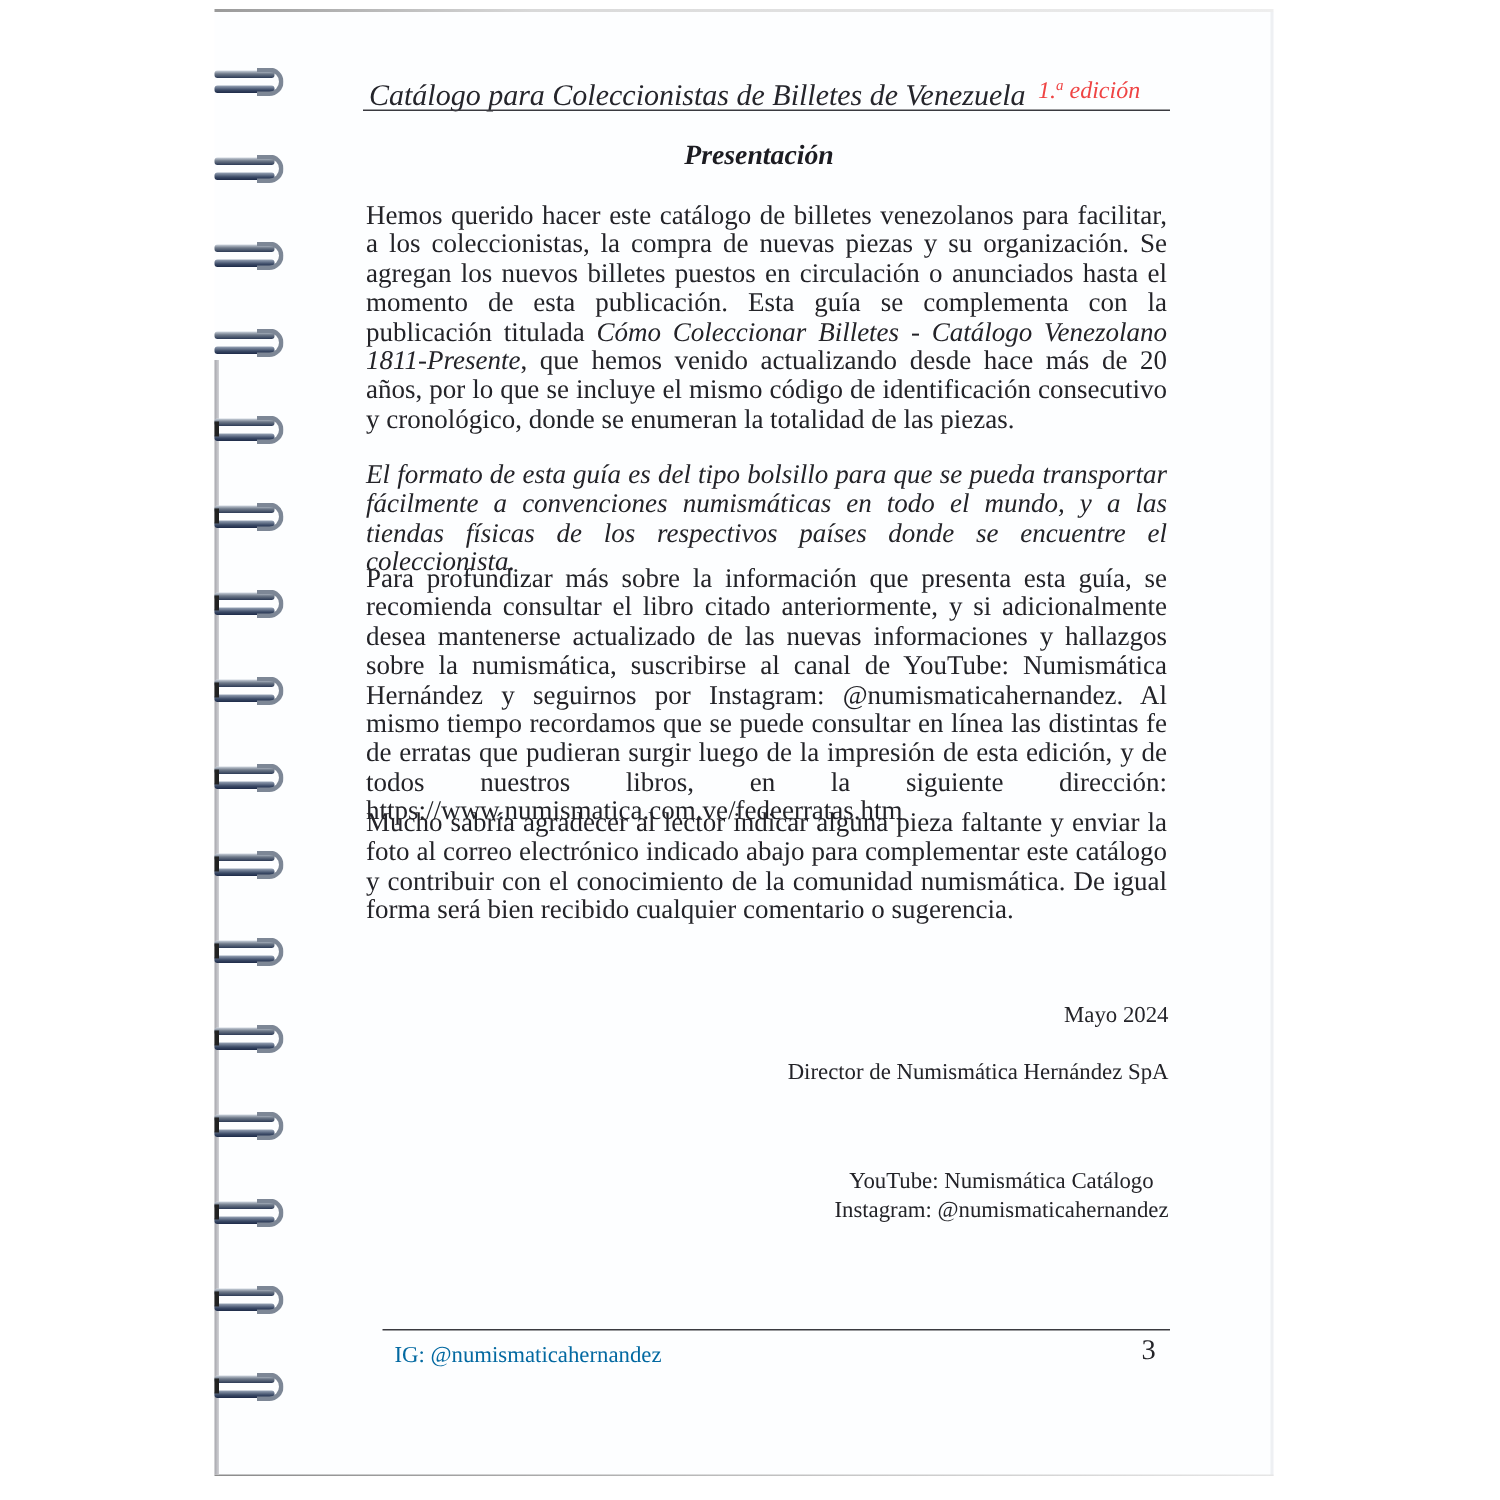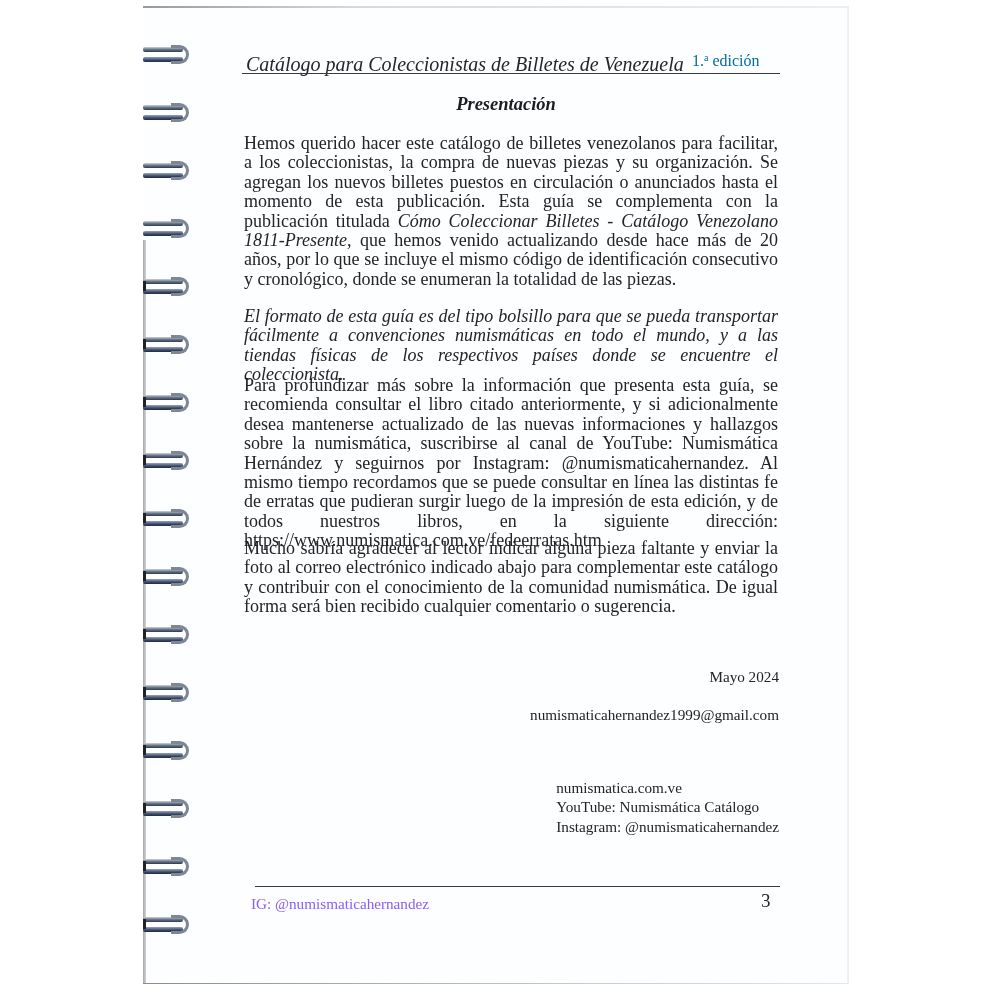--- a/index.html
+++ b/index.html
@@ -98,22 +98,23 @@
     top: 53px;
     font-style: italic;
     font-size: 20px;
     color: #25252b;
     white-space: nowrap;
   }
   .header-edition {
     position: absolute;
     left: 692px;
     top: 52px;
+    font-style: italic;
     font-size: 16px;
-    color: #0369a1;
+    color: #ef4444;
     white-space: nowrap;
   }
   .header-edition sup { font-size: 10px; vertical-align: 5px; }
   .header-rule {
     position: absolute;
     left: 242px;
     top: 73px;
     width: 538px;
     height: 1px;
     background: #3a3a40;
@@ -142,44 +143,44 @@
   }
   .body-text em { font-style: italic; }
   .p1 { top: 134px; }
   .p2 { top: 307px; font-style: italic; }
   .p3 { top: 376px; }
   .p4 { top: 539px; }
 
   .signature {
     position: absolute;
     right: 221px;
-    text-align: left;
+    text-align: center;
     font-size: 15.2px;
     line-height: 19.4px;
     color: #232328;
     white-space: nowrap;
   }
   .sig-date { top: 667px; }
   .sig-author { top: 705px; }
   .sig-links { top: 778px; }
 
   .footer-rule {
     position: absolute;
     left: 255px;
     top: 886px;
     width: 525px;
     height: 1px;
     background: #3a3a40;
   }
   .footer-ig {
     position: absolute;
-    left: 251px;
+    left: 263px;
     top: 895px;
     font-size: 15.2px;
-    color: #8b5cf6;
+    color: #0369a1;
     white-space: nowrap;
   }
   .footer-page {
     position: absolute;
     left: 761px;
     top: 890px;
     font-size: 19px;
     color: #232328;
   }
 </style>
@@ -297,24 +298,23 @@
 
 <div class="body-text p2">El formato de esta guía es del tipo bolsillo para que se pueda transportar fácilmente a convenciones numismáticas en todo el mundo, y a las tiendas físicas de los respectivos países donde se encuentre el coleccionista.</div>
 
 <div class="body-text p3">Para profundizar más sobre la información que presenta esta guía, se recomienda consultar el libro citado anteriormente, y si adicionalmente desea mantenerse actualizado de las nuevas informaciones y hallazgos sobre la numismática, suscribirse al canal de YouTube: Numismática Hernández y seguirnos por Instagram: @numismaticahernandez. Al mismo tiempo recordamos que se puede consultar en línea las distintas fe de erratas que pudieran surgir luego de la impresión de esta edición, y de todos nuestros libros, en la siguiente dirección: https://www.numismatica.com.ve/fedeerratas.htm</div>
 
 <div class="body-text p4">Mucho sabría agradecer al lector indicar alguna pieza faltante y enviar la foto al correo electrónico indicado abajo para complementar este catálogo y contribuir con el conocimiento de la comunidad numismática. De igual forma será bien recibido cualquier comentario o sugerencia.</div>
 
 <div class="signature sig-date">Mayo 2024</div>
 
 <div class="signature sig-author">
-  <div>numismaticahernandez1999@gmail.com</div>
+  <div>Director de Numismática Hernández SpA</div>
 </div>
 
 <div class="signature sig-links">
-  <div>numismatica.com.ve</div>
   <div>YouTube: Numismática Catálogo</div>
   <div>Instagram: @numismaticahernandez</div>
 </div>
 
 <div class="footer-rule"></div>
 <div class="footer-ig">IG: @numismaticahernandez</div>
 <div class="footer-page">3</div>
 
 </body></html>

